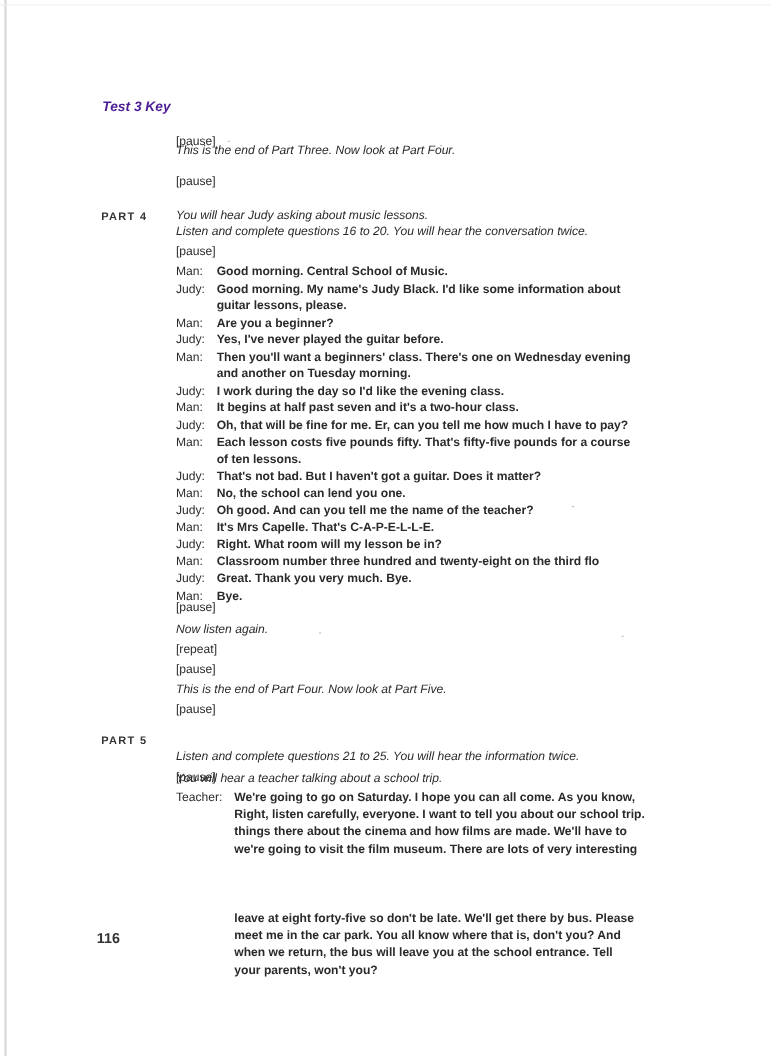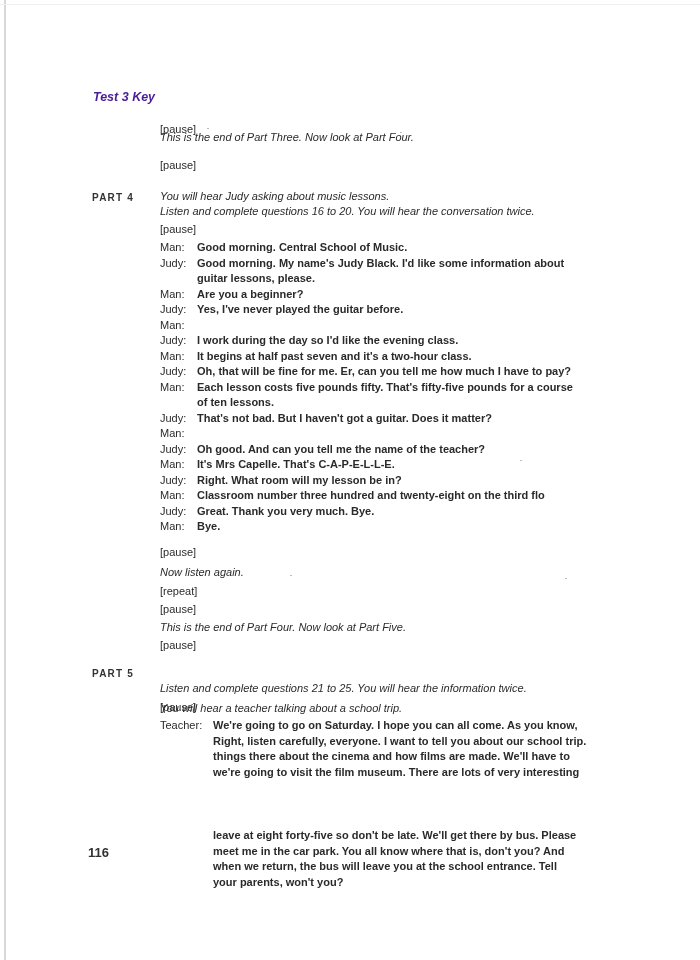--- a/index.html
+++ b/index.html
@@ -50,20 +50,21 @@
   <div class="row">
       <span class="spk">Man:</span>
       <span class="txt">Are you a beginner?</span>
     </div>
   <div class="row">
       <span class="spk">Judy:</span>
       <span class="txt">Yes, I've never played the guitar before.</span>
     </div>
   <div class="row">
       <span class="spk">Man:</span>
+      <span class="txt">Then you'll want a beginners' class. There's one on Wednesday evening and another on Tuesday morning.</span>
     </div>
   <div class="row">
       <span class="spk">Judy:</span>
       <span class="txt">I work during the day so I'd like the evening class.</span>
     </div>
   <div class="row">
       <span class="spk">Man:</span>
       <span class="txt">It begins at half past seven and it's a two-hour class.</span>
     </div>
   <div class="row">
@@ -73,20 +74,21 @@
   <div class="row">
       <span class="spk">Man:</span>
       <span class="txt">Each lesson costs five pounds fifty. That's fifty-five pounds for a course of ten lessons.</span>
     </div>
   <div class="row">
       <span class="spk">Judy:</span>
       <span class="txt">That's not bad. But I haven't got a guitar. Does it matter?</span>
     </div>
   <div class="row">
       <span class="spk">Man:</span>
+      <span class="txt">No, the school can lend you one.</span>
     </div>
   <div class="row">
       <span class="spk">Judy:</span>
       <span class="txt">Oh good. And can you tell me the name of the teacher?</span>
     </div>
   <div class="row">
       <span class="spk">Man:</span>
       <span class="txt">It's Mrs Capelle. That's C-A-P-E-L-L-E.</span>
     </div>
   <div class="row">

